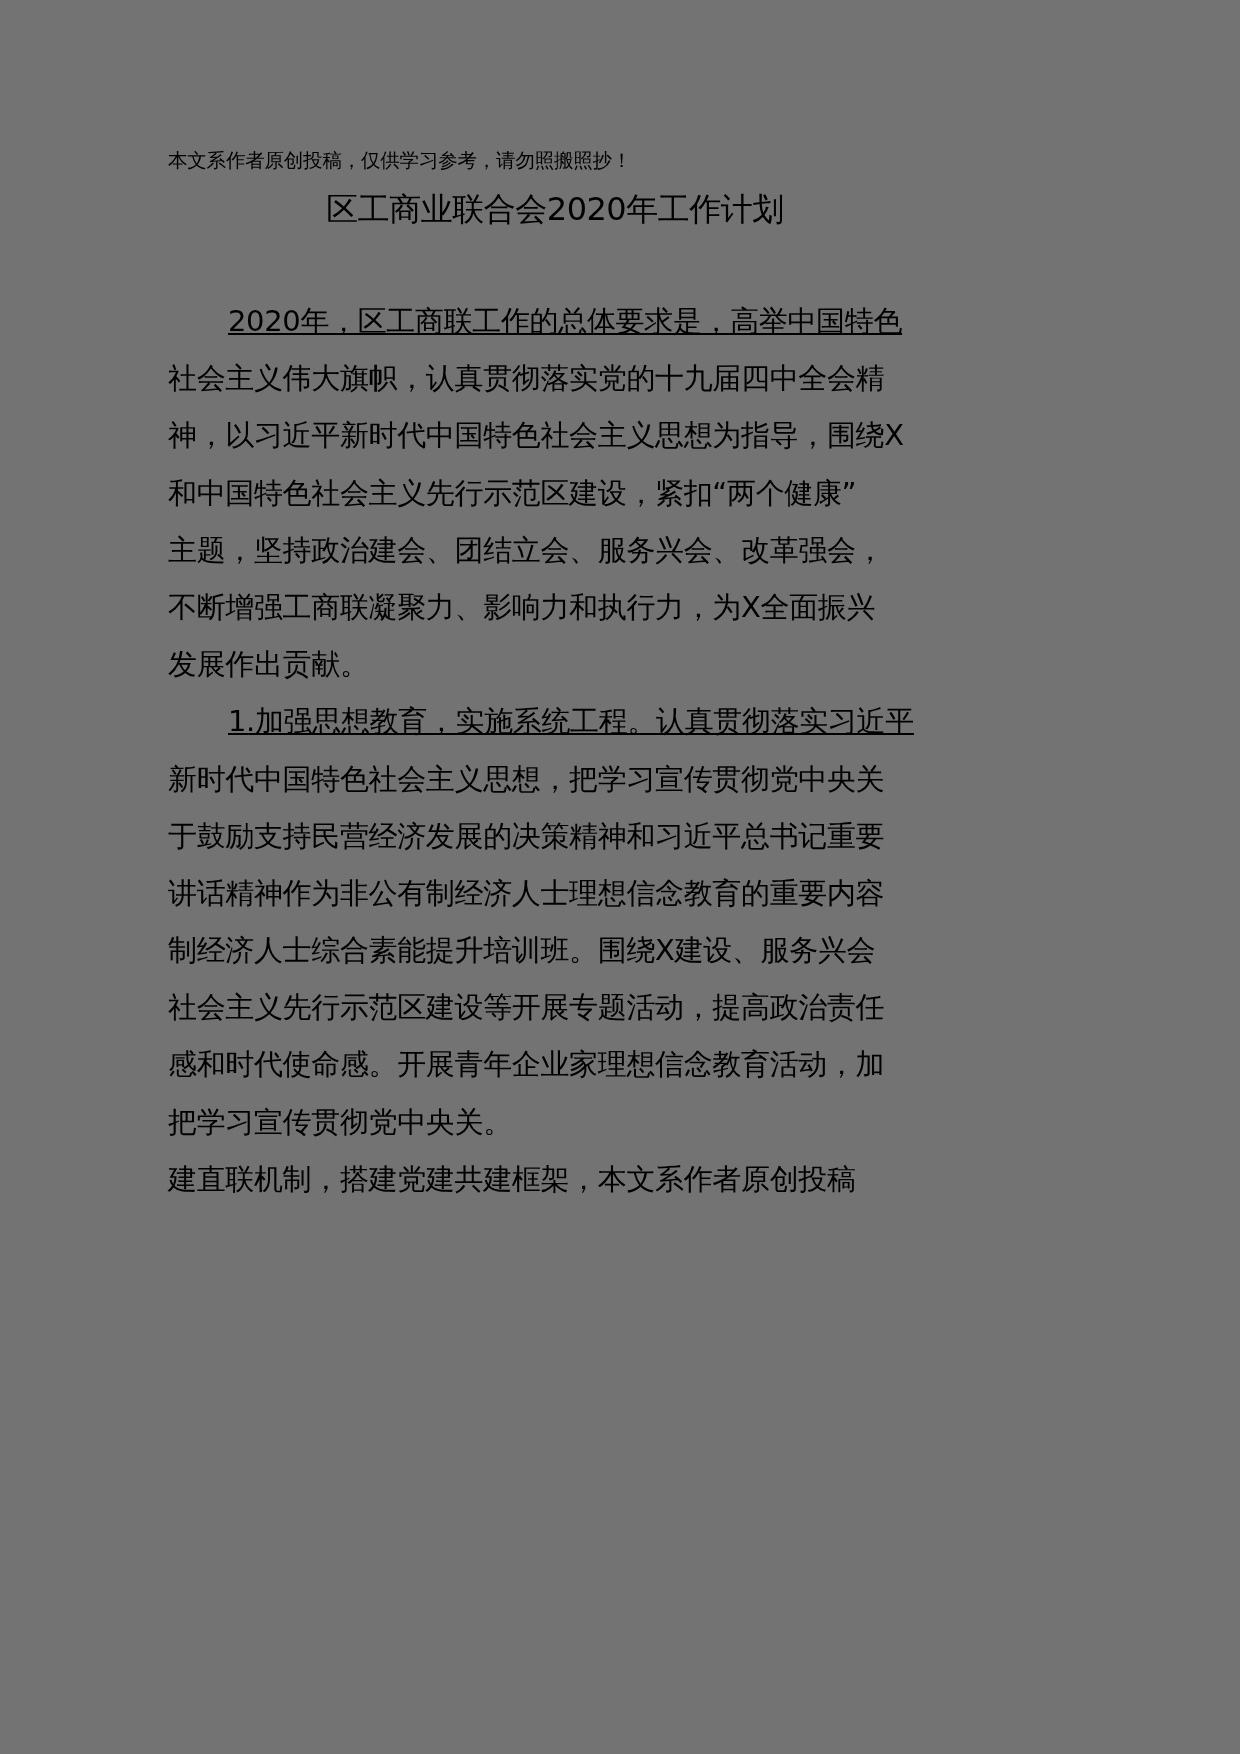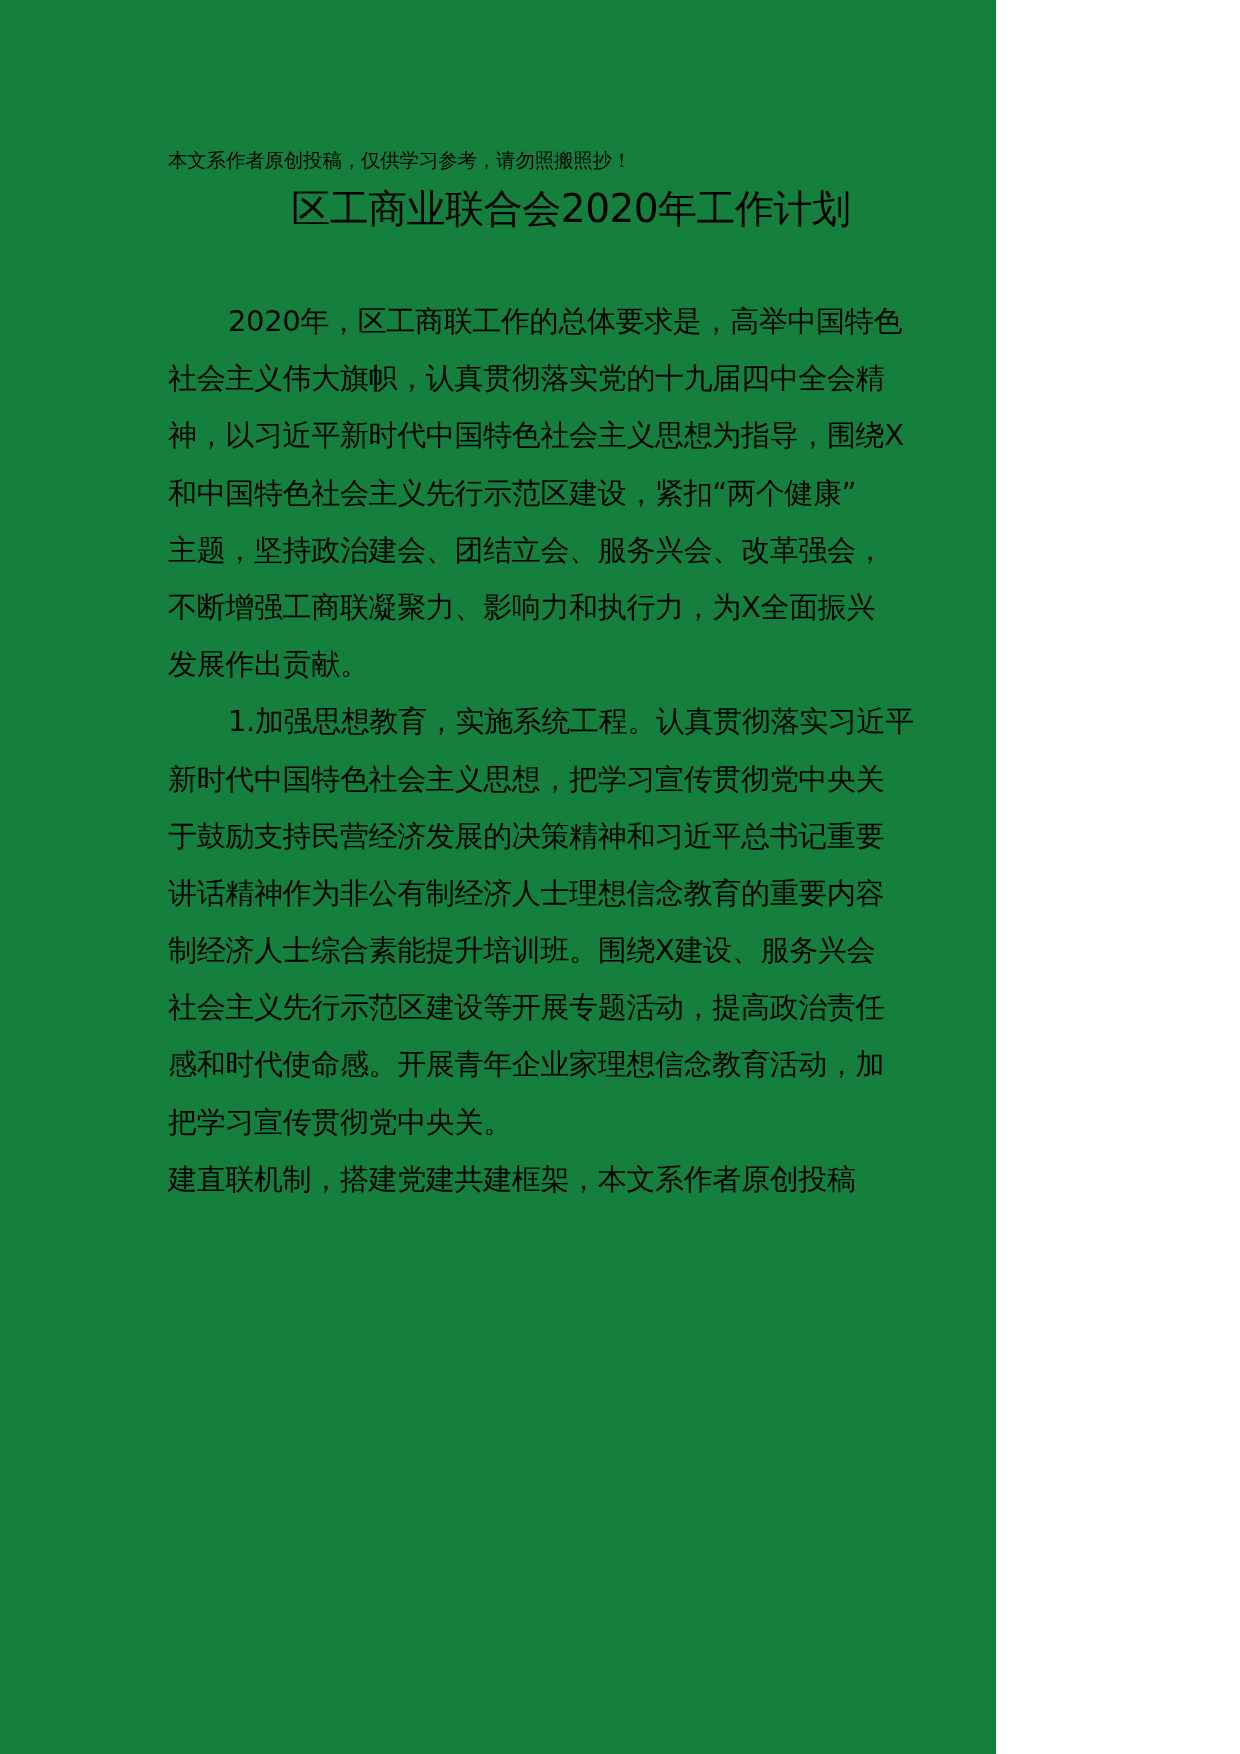--- a/index.html
+++ b/index.html
@@ -12,60 +12,61 @@
       height: 1754px;
       position: relative;
       overflow: hidden;
       color: #000000;
       font-family: "DejaVu Sans", "Liberation Sans", sans-serif;
     }
     .page {
       position: absolute;
       left: 0;
       top: 0;
-      width: 996px;
+      width: 1240px;
       height: 1754px;
-      background: #15803d;
+      background: #737373;
     }
     .disclaimer {
       position: absolute;
       left: 168px;
       top: 148px;
       font-size: 19.5px;
       line-height: 26px;
       letter-spacing: -0.2px;
       white-space: nowrap;
     }
     .title {
       position: absolute;
-      left: 16px;
+      left: 0;
       width: 1110px;
       top: 180px;
       text-align: center;
-      font-size: 39px;
+      font-size: 32px;
       line-height: 58px;
       letter-spacing: -0.5px;
       white-space: nowrap;
     }
     .body-text {
       position: absolute;
       left: 168px;
       top: 293px;
       width: 778px;
       font-size: 29px;
       line-height: 57.2px;
     }
     .line {
       display: block;
       white-space: nowrap;
       height: 57.2px;
       letter-spacing: -0.35px;
     }
     .indent {
       padding-left: 60px;
+      text-decoration: underline;
     }
     .heading-line {
       font-weight: normal;
     }
   </style>
 </head>
 <body>
 
 <div class="page">
   <div class="disclaimer">本文系作者原创投稿，仅供学习参考，请勿照搬照抄！</div>

